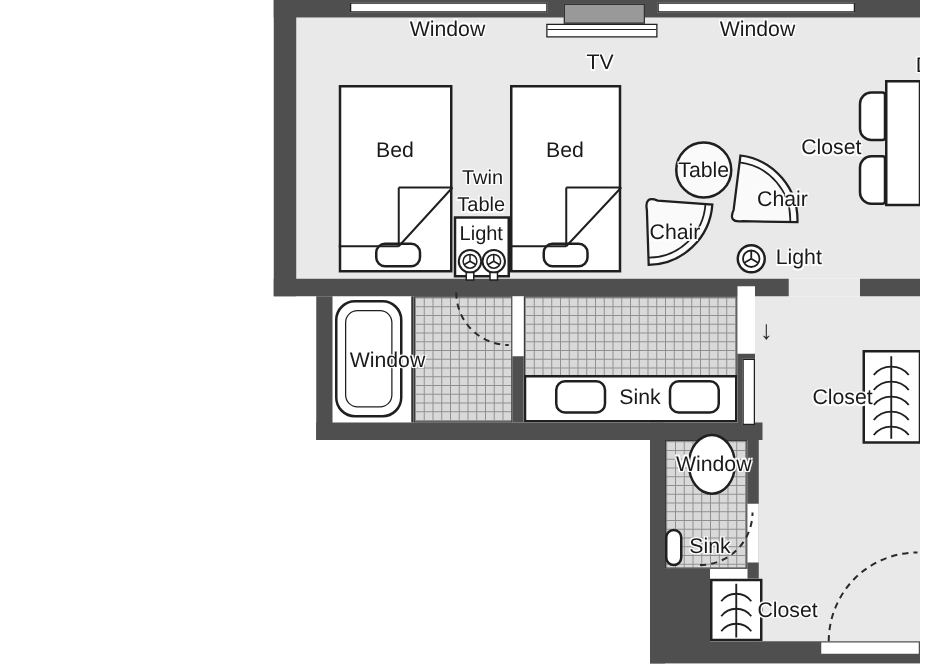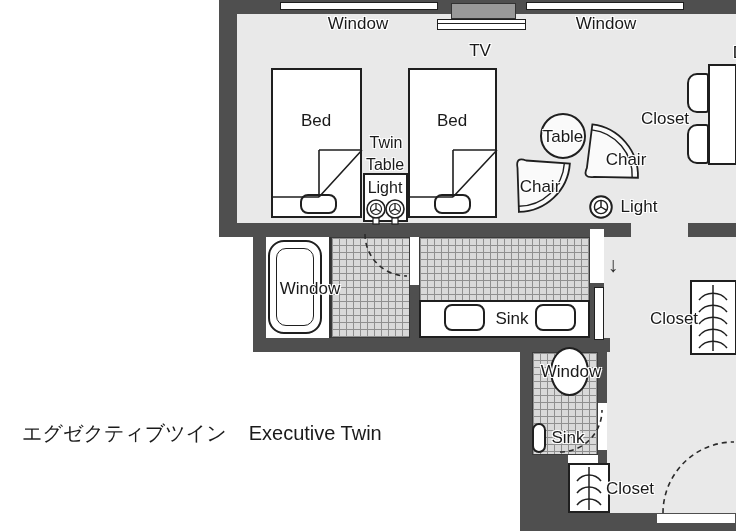--- a/index.html
+++ b/index.html
@@ -159,17 +159,14 @@
   <span class="label" style="left:540px;top:186px;">Chair</span>
   <span class="label" style="left:639px;top:206px;">Light</span>
   <span class="label" style="left:310px;top:288px;">Window</span>
   <span class="label" style="left:512px;top:318px;">Sink</span>
   <span class="label" style="left:571px;top:371px;">Window</span>
   <span class="label" style="left:568px;top:437px;">Sink</span>
   <span class="label" style="left:674px;top:318px;">Closet</span>
   <span class="label" style="left:630px;top:488px;">Closet</span>
   <span class="arrow" style="left:613px;top:265px;">↓</span>
 
-  <div class="title-line">
-    <span>エグゼクティブツイン</span><span class="en">Executive Twin</span>
-  </div>
 
 </div>
 
 </body></html>

